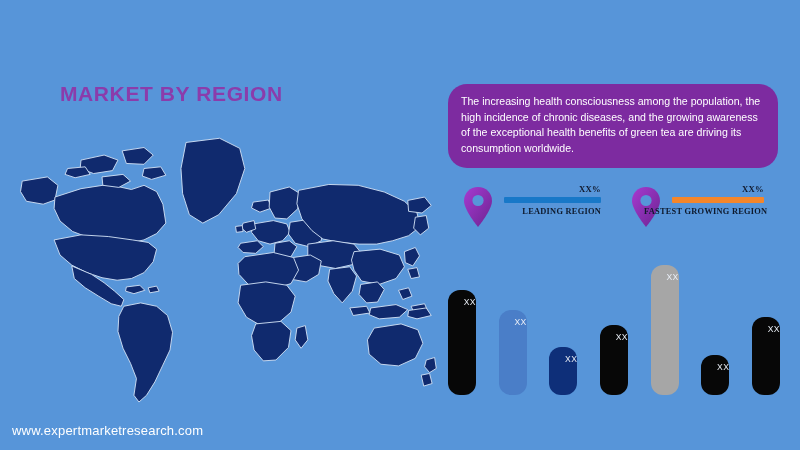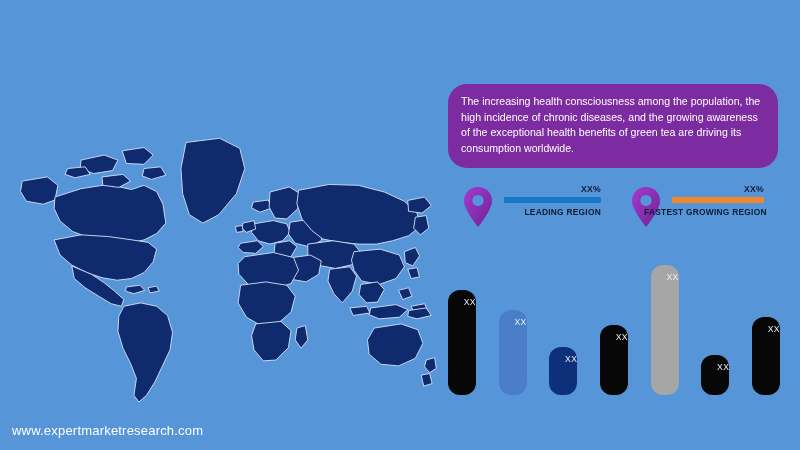--- a/index.html
+++ b/index.html
@@ -48,21 +48,21 @@
   .callout p{
     margin:0;color:#ffffff;font-size:10.6px;line-height:15.5px;
   }
 
   
   .legend{position:absolute;left:462px;top:184px;width:320px;height:58px;}
   .legend-item{position:absolute;top:0;height:58px;}
   .legend-item.a{left:0;}
   .legend-item.b{left:168px;}
   .pin{position:absolute;left:0;top:2px;}
-  .legend-body{position:absolute;left:42px;top:0;}
+  .legend-body{position:absolute;left:42px;top:0;font-family:Liberation Serif, serif;}
   .legend-pct{
     font-size:8.6px;font-weight:bold;color:#111a2e;
     text-align:right;letter-spacing:.3px;
     line-height:10px;
   }
   .legend-bar{height:6px;border-radius:1px;margin-top:3px;}
   .legend-bar.blue{background:#1878c8;width:97px;}
   .legend-bar.orange{background:#f4862b;width:92px;}
   .legend-label{
     font-size:8.4px;font-weight:bold;color:#0e1a2d;
@@ -87,20 +87,21 @@
     position:absolute;left:12px;bottom:12px;
     font-size:13px;font-weight:normal;color:#ffffff;letter-spacing:.2px;
   }
 </style>
 </head>
 <body>
 
 <div class="stage">
 
 
+  <div class="title">MARKET BY REGION</div>
 
   <div class="map-wrap">
     <svg viewBox="0 0 1000 690" preserveAspectRatio="xMidYMid meet">
       <g fill="#102a6e" stroke="#cfe0f4" stroke-width="2.2" stroke-linejoin="round">
 
         <path d="M10 150 L70 140 L95 160 L88 195 L60 205 L20 198 L6 175 Z"></path>
 
         <path d="M88 188 L150 168 L215 158 L270 170 L300 160 L330 175 L345 205 L352 250
                  L330 275 L300 290 L255 300 L210 296 L170 285 L130 270 L100 245 L86 215 Z"></path>
 

